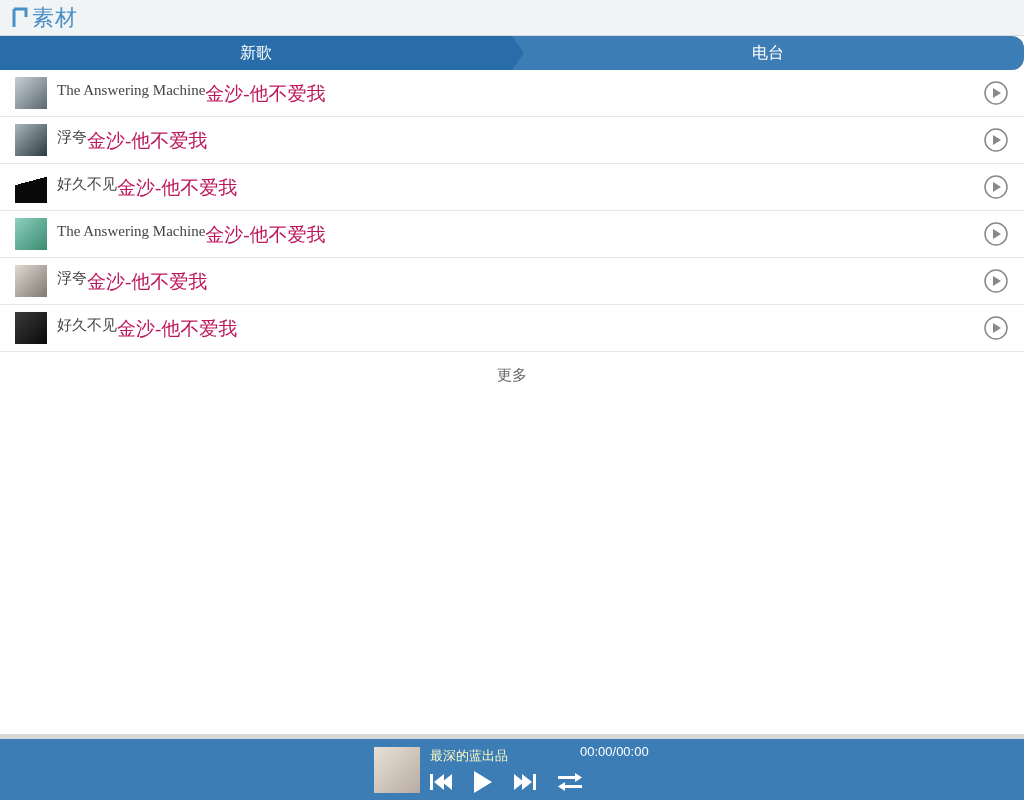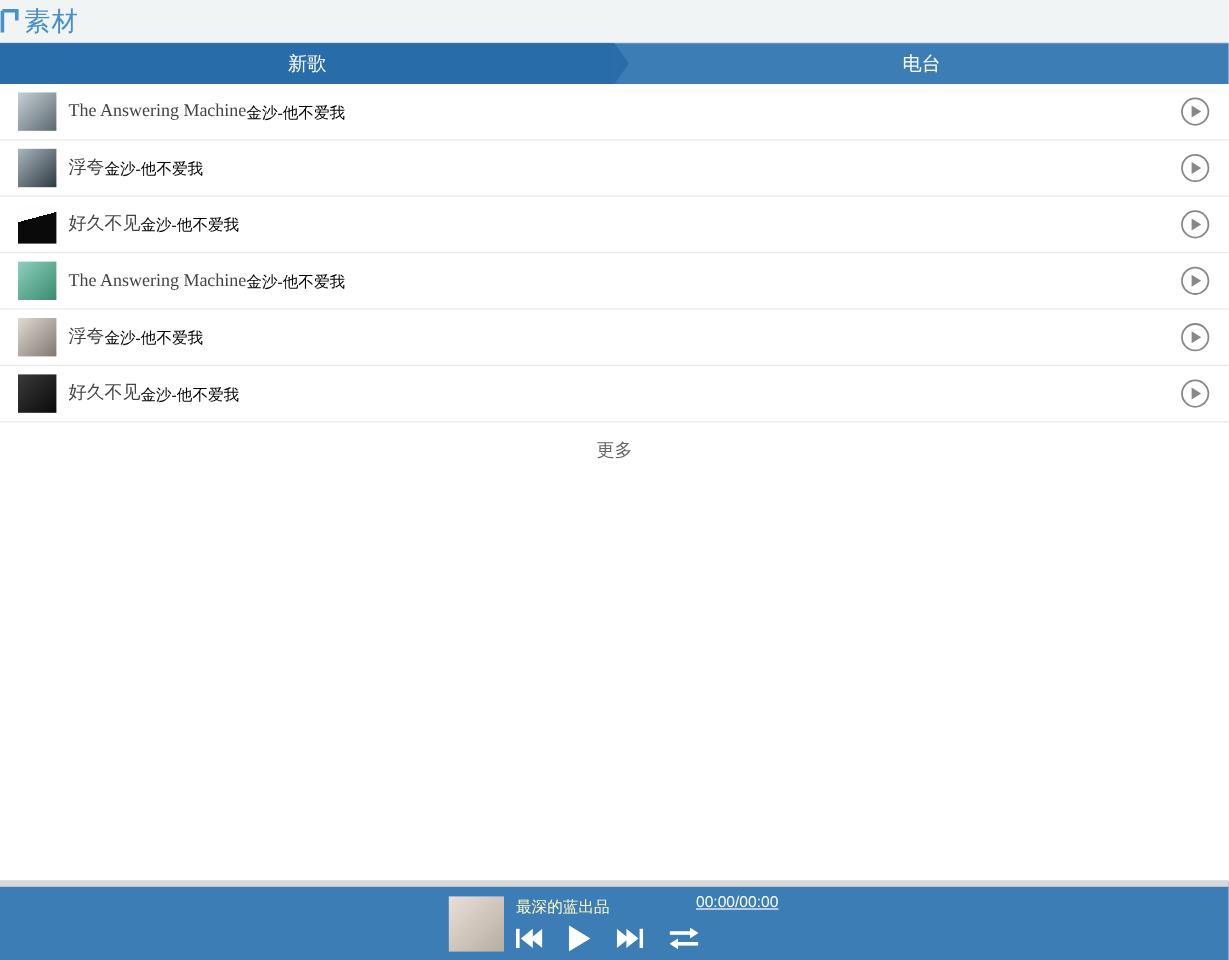--- a/index.html
+++ b/index.html
@@ -9,20 +9,21 @@
   font-family: "Microsoft YaHei", Arial, sans-serif;
   background: #fff;
   overflow: hidden;
   position: relative;
 }
 .header {
   height: 36px;
   background: #f1f4f5;
   display: flex;
   align-items: center;
+  padding-left: 12px;
   border-bottom: 1px solid #d8dcde;
 }
 .logo {
   display: flex;
   align-items: center;
   gap: 2px;
 }
 .logo-icon {
   width: 18px;
   height: 22px;
@@ -31,20 +32,21 @@
 .logo-text {
   font-size: 22px;
   color: #4a90c8;
   font-weight: normal;
   letter-spacing: 1px;
 }
 .tabs {
   display: flex;
   height: 34px;
   background: #3d7db5;
+  border-radius: 12px;
 }
 .tab {
   flex: 1;
   display: flex;
   align-items: center;
   justify-content: center;
   color: #fff;
   font-size: 16px;
   cursor: pointer;
   position: relative;
@@ -92,22 +94,22 @@
   display: flex;
   flex-direction: row;
   line-height: 1.2;
 }
 .song-title {
   font-size: 15px;
   color: #444;
   font-family: "SimSun", serif;
 }
 .song-sub {
-  font-size: 13px;
-  color: #000000;
+  font-size: 19px;
+  color: #be185d;
   margin-top: 2px;
   font-family: "SimSun", serif;
 }
 .play-btn-row {
   width: 26px;
   height: 26px;
   flex-shrink: 0;
 }
 .play-circle {
   stroke: #888;
@@ -176,21 +178,20 @@
 .ctrl-icon {
   fill: #fff;
   cursor: pointer;
 }
 .time-display {
   position: absolute;
   top: 10px;
   left: 580px;
   color: #fff;
   font-size: 13px;
-  text-decoration: underline;
 }
 </style>
 </head>
 <body>
 
 <div class="header">
   <div class="logo">
     <span class="logo-icon">
       <svg viewBox="0 0 18 22" width="18" height="22">
         <path d="M2 2 L2 20 M2 2 L14 2 L14 10" stroke="#4a90c8" stroke-width="3" fill="none"></path>

